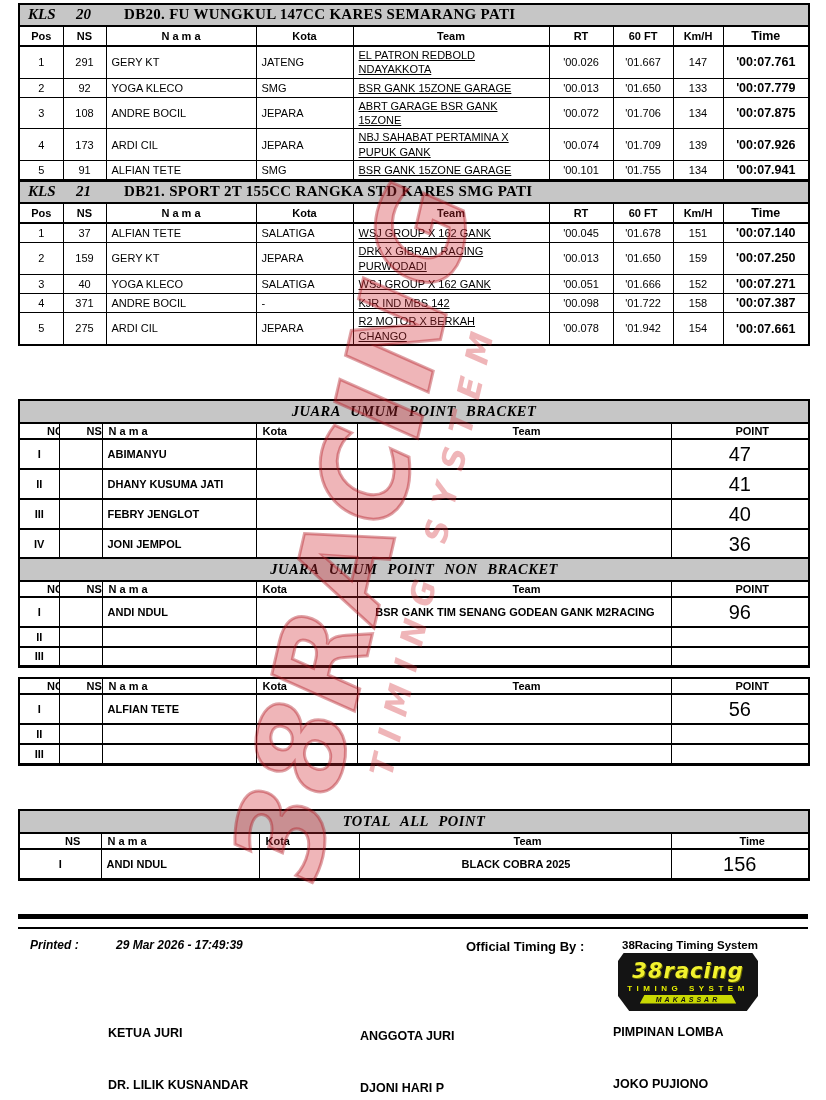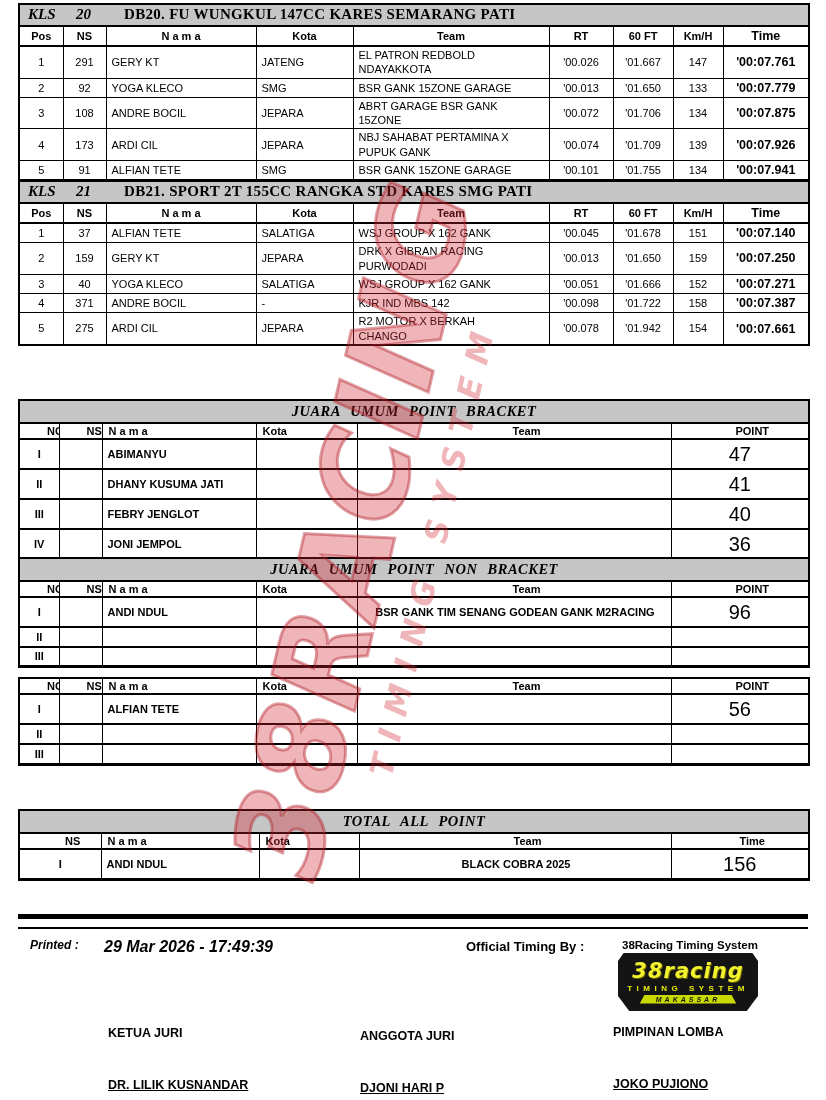--- a/index.html
+++ b/index.html
@@ -23,21 +23,21 @@
   .sec-title { background:#c6c6c6; border: 2px solid #000; height: 20px;
     font-family:"Liberation Serif", serif; font-weight:bold; font-style:italic;
     font-size:14.5px; text-align:center; word-spacing: 6px; letter-spacing:0.5px; }
 
   th { font-size: 11px; font-weight: bold; height: 20px; text-align: center; padding: 1px 2px; border-bottom: 2px solid #000; }
   th.h-time { font-size: 12.5px; }
   td { font-size: 11px; height: 17px; padding: 1px 3px; line-height: 1.3; vertical-align: middle; }
 
   .c-pos, .c-ns, .c-rt, .c-ft60, .c-kmh, .c-time, .c-no, .c-point { text-align: center; }
   .c-nama, .c-kota, .c-team { text-align: left; padding-left: 5px; }
-  .rtable .c-team { white-space: pre-line; }
+  .rtable .c-team { white-space: pre-line; text-decoration: underline; }
   .rtable .c-time { font-weight: bold; font-size: 12.5px; }
   .rtable { border: 2px solid #000; }
 
   .ptable { border: 2px solid #000; border-bottom: 3px solid #000; }
   .ptable th { height: 16px; border-bottom: 2px solid #000; padding-left: 27px; }
   .ptable th.h-nama, .ptable th.h-kota { text-align: left; padding-left: 6px; }
   .ptable td { height: 20px; border-top: 2px solid #000; border-bottom: 2px solid #000; }
   .ptable .c-no, .ptable .c-ns { font-weight: bold; }
   .ptable .c-nama { font-weight: bold; }
   .ptable .c-team { text-align: center; font-weight: bold; }
@@ -52,38 +52,38 @@
   }
   .wm1 { font-size: 122px; line-height: 0.95; letter-spacing: 2px;
          -webkit-text-stroke: 3px rgba(175,20,30,0.40); }
   .wm2 { font-size: 32px; letter-spacing: 14px; margin-top: 4px; }
 
   
   .rule1 { position: absolute; left: 18px; top: 914px; width: 790px; height: 5px; background: #000; }
   .rule2 { position: absolute; left: 18px; top: 927px; width: 790px; height: 2px; background: #000; }
 
   .printed-label { position: absolute; left: 30px;  top: 938px; font-size: 12px; font-weight: bold; font-style: italic; }
-  .printed-value { position: absolute; left: 104px; top: 938px; font-size: 16px; font-weight: bold; font-style: italic; }
+  .printed-value { position: absolute; left: 116px; top: 938px; font-size: 12px; font-weight: bold; font-style: italic; }
   .timing-label  { position: absolute; left: 466px; top: 939px; font-size: 13px; font-weight: bold; }
   .timing-value  { position: absolute; left: 622px; top: 939px; font-size: 11.5px; font-weight: bold; }
 
   .logo {
     position: absolute; left: 618px; top: 953px; width: 140px; height: 58px;
     background: #141414; display: flex; flex-direction: column; align-items: center; justify-content: center;
     clip-path: polygon(4% 0, 96% 0, 100% 14%, 100% 74%, 92% 100%, 8% 100%, 0 74%, 0 14%);
   }
   .logo-line1 { font-family: "DejaVu Sans", sans-serif; font-weight: bold; font-style: italic;
     font-size: 21px; line-height: 1; color: #f2f22e; letter-spacing: 1px; text-shadow: 1px 1px 0 #6a6a00; }
   .logo-line2 { font-size: 8px; font-weight: bold; color: #e6ee00; letter-spacing: 4.5px; margin-top: 2px; }
   .logo-line3 { margin-top: 2px; background: #c9d902; color: #111; font-weight: bold; font-style: italic;
     font-size: 7px; letter-spacing: 3px; padding: 1px 16px; clip-path: polygon(5% 0, 95% 0, 100% 100%, 0 100%); }
 
   .sig { position: absolute; font-size: 12.5px; font-weight: bold; }
   .sig .sig-role { display: block; }
-  .sig .sig-name { display: block; margin-top: 38px; text-decoration: underline; }
+  .sig .sig-name { display: block; margin-top: 38px; }
   .sig-1 { left: 108px; top: 1026px; }
   .sig-2 { left: 360px; top: 1029px; }
   .sig-3 { left: 613px; top: 1025px; }
 </style>
 </head>
 <body>
 
 <div class="watermark">
   <div class="wm1">38RACING</div>
   <div class="wm2">TIMING SYSTEM</div>

